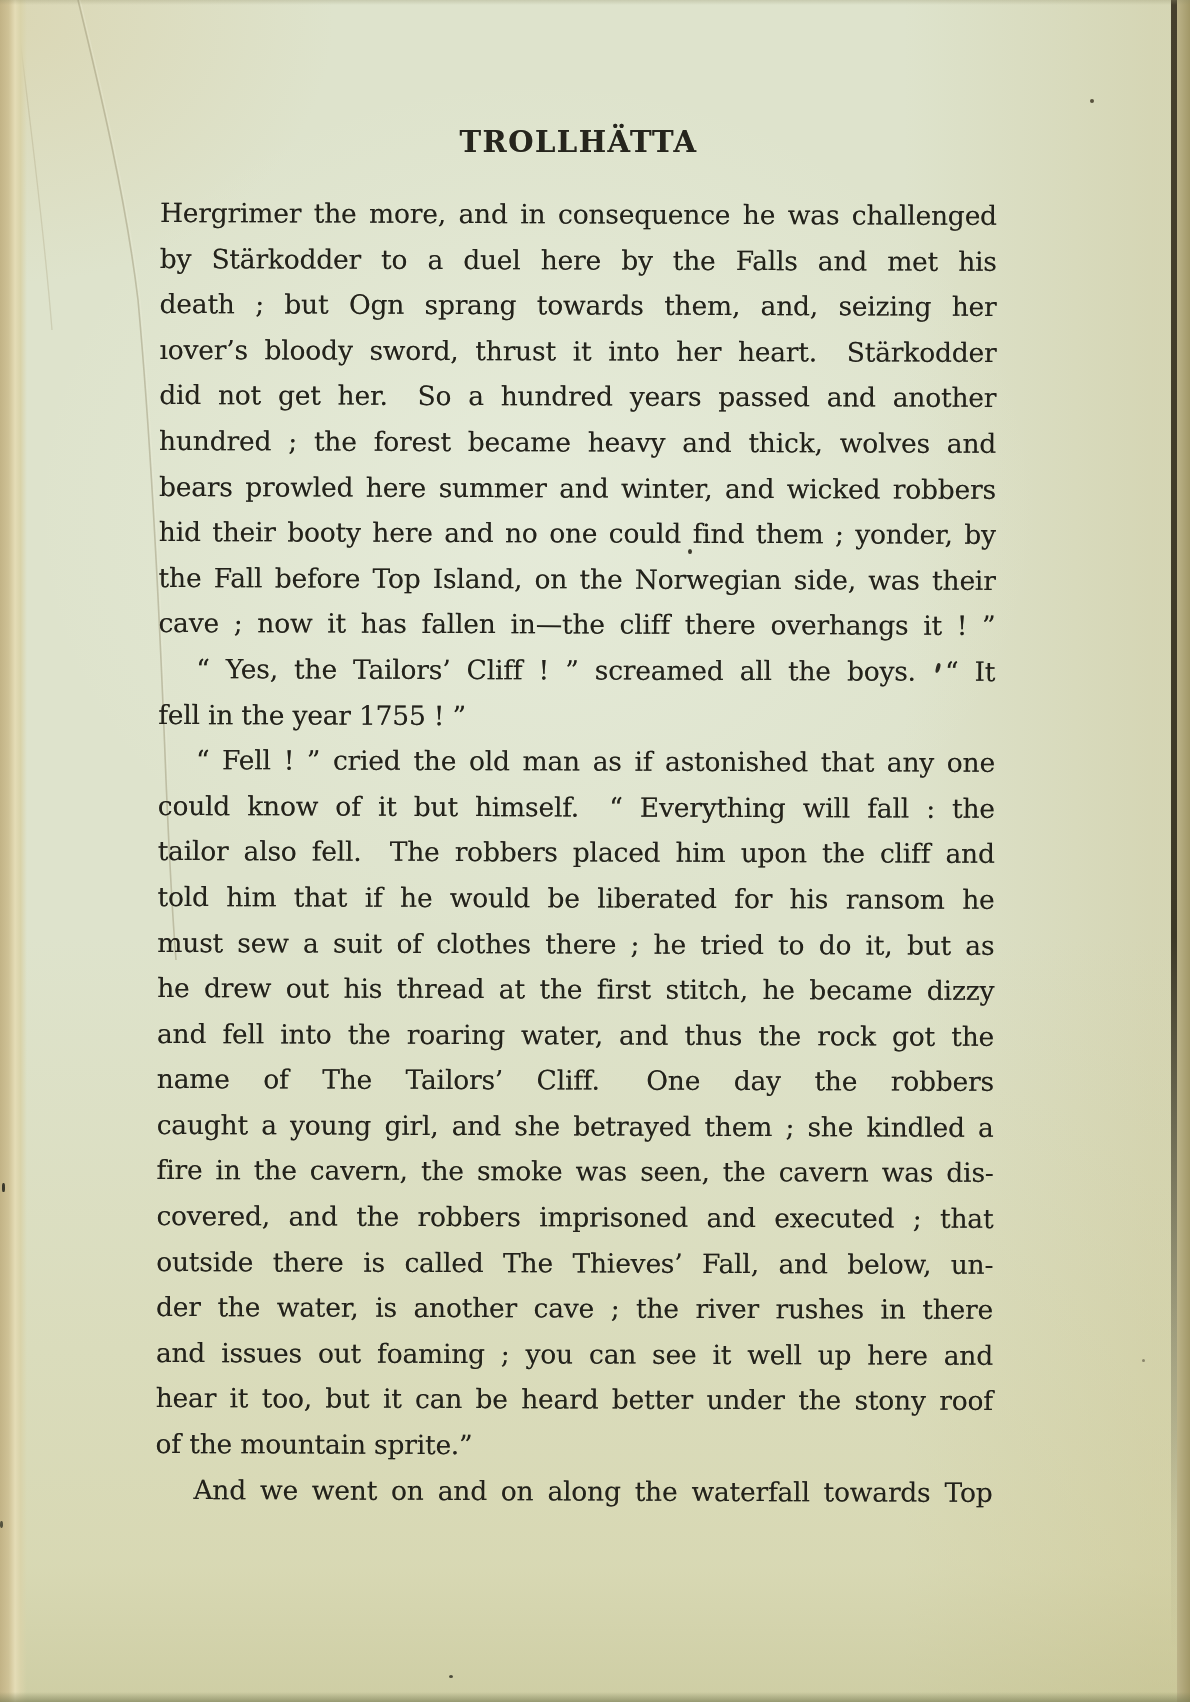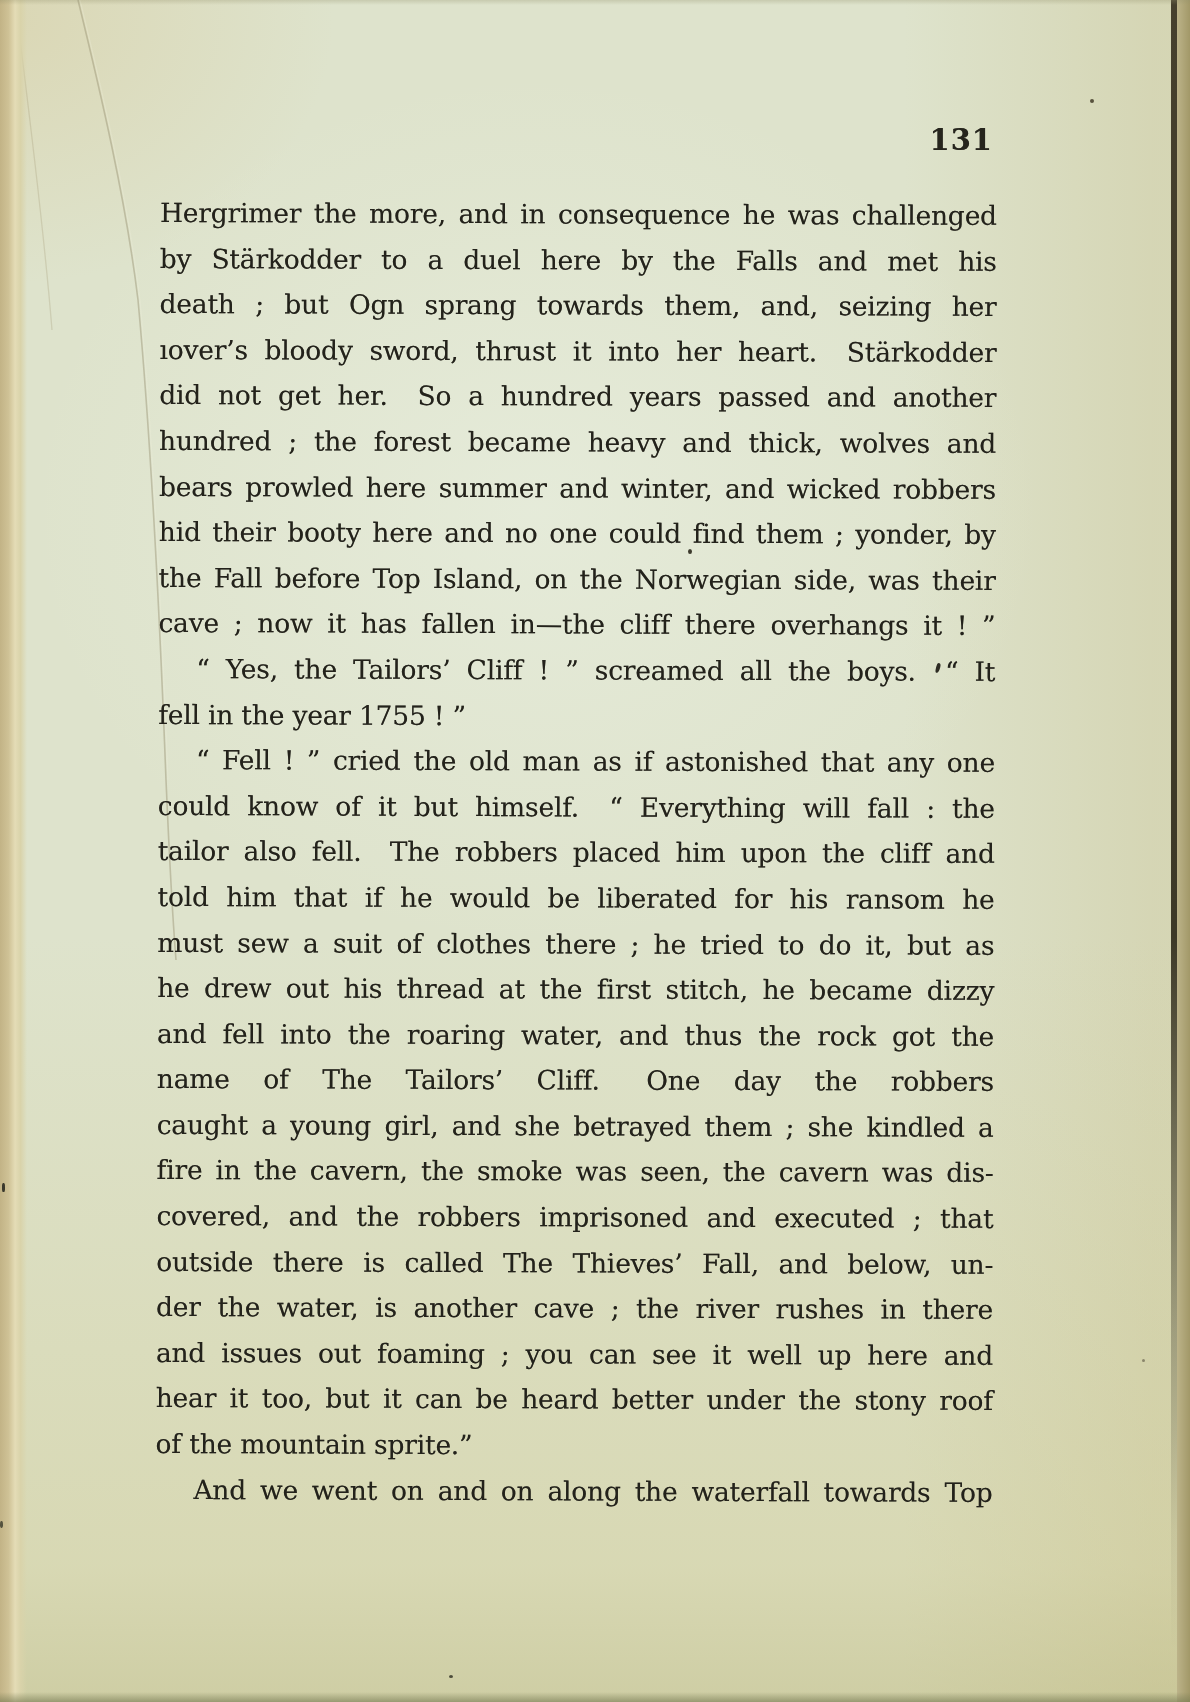--- a/index.html
+++ b/index.html
@@ -89,22 +89,22 @@
     <path d="M80,0 C102,90 128,200 140,300 C152,430 160,570 168,780" fill="none" stroke="rgba(240,240,220,0.30)" stroke-width="1.2"></path>
     <path d="M20,40 C30,120 44,230 52,330" fill="none" stroke="rgba(160,150,115,0.28)" stroke-width="1.3"></path>
   </svg>
 
   <div class="edge-left"></div>
   <div class="edge-right-line"></div>
   <div class="edge-right-outer"></div>
   <div class="edge-top"></div>
   <div class="edge-bottom"></div>
 
+  <div class="running-title">TROLLHÄTTA</div>
 
-  <div class="page-number">131</div>
 
   <div class="body-text">
       <div class="line">Hergrimer the more, and in consequence he was challenged</div>
       <div class="line">by Stärkodder to a duel here by the Falls and met his</div>
       <div class="line">death ; but Ogn sprang towards them, and, seizing her</div>
       <div class="line">ıover’s bloody sword, thrust it into her heart.  Stärkodder</div>
       <div class="line">did not get her.  So a hundred years passed and another</div>
       <div class="line">hundred ; the forest became heavy and thick, wolves and</div>
       <div class="line">bears prowled here summer and winter, and wicked robbers</div>
       <div class="line">hid their booty here and no one could find them ; yonder, by</div>

